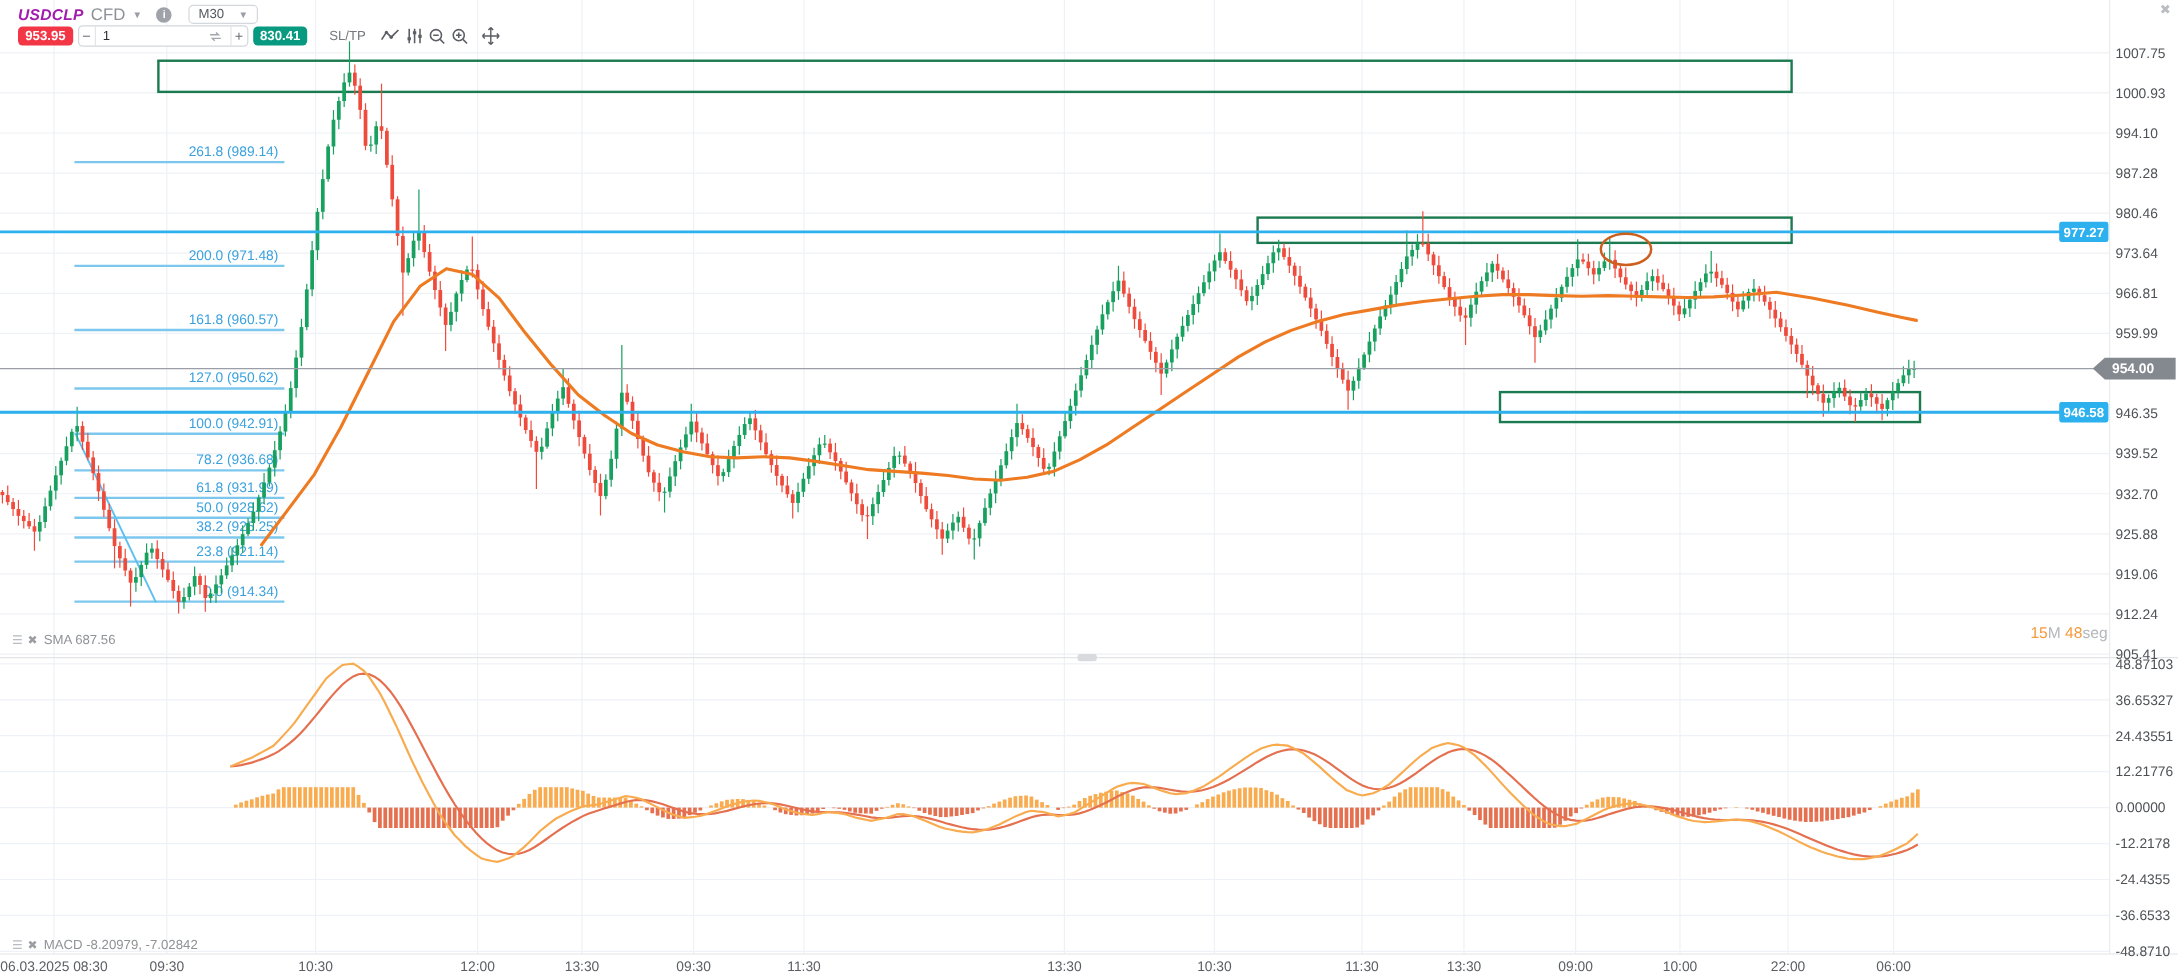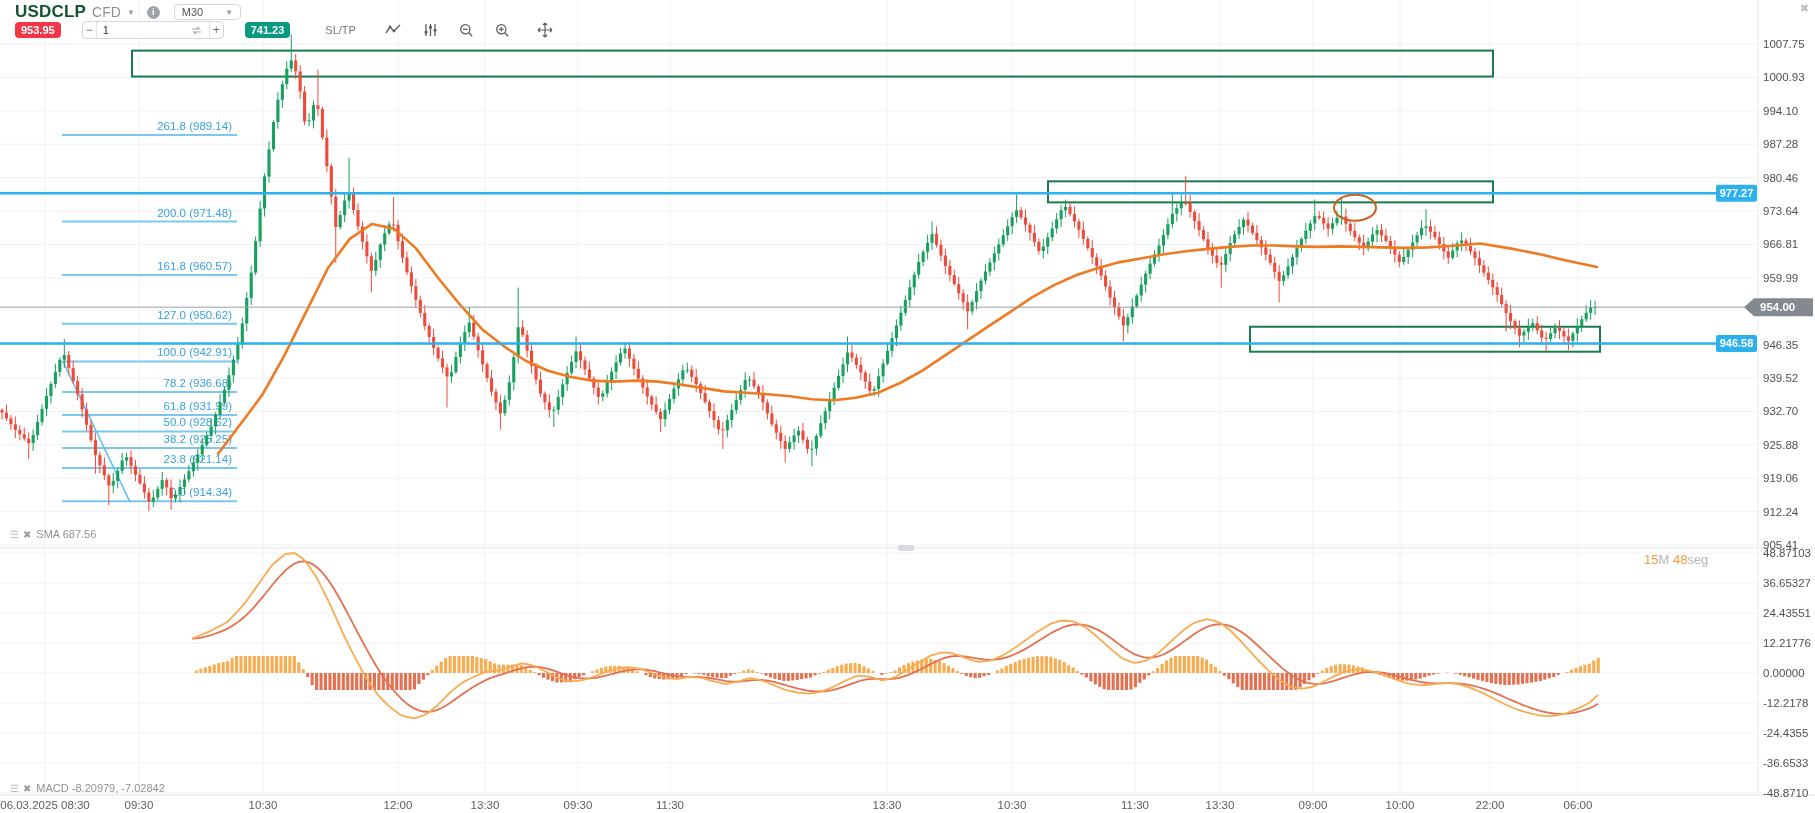--- a/index.html
+++ b/index.html
@@ -1,40 +1,40 @@
 <!DOCTYPE html>
 <html><head>
 <meta charset="utf-8">
 <style>
   html,body{margin:0;padding:0;background:#fff;}
   #app{position:relative;width:1815px;height:813px;background:#fff;overflow:hidden;
        font-family:"Liberation Sans",sans-serif;}
   #chart-svg{position:absolute;left:0;top:0;}
   .toolbar-row1{position:absolute;left:15px;top:3px;height:18px;display:flex;align-items:center;gap:6px;z-index:5;}
-  .toolbar-row2{position:absolute;left:15px;top:21px;height:18px;display:flex;align-items:center;gap:21px;z-index:5;}
-  .sym{font-size:17px;font-weight:bold;color:#14532d;letter-spacing:.2px;}
+  .toolbar-row2{position:absolute;left:15px;top:21px;height:18px;display:flex;align-items:center;gap:4px;z-index:5;}
+  .sym{font-size:13px;font-weight:bold;color:#a21caf;letter-spacing:.2px;font-style:italic;}
   .cfd{font-size:14px;color:#8d9096;font-weight:normal;}
   .caret{font-size:8px;color:#9a9da3;}
   .info-ic{width:13px;height:13px;border-radius:50%;background:#9fa3a9;color:#fff;font-size:9px;font-weight:bold;
            display:flex;align-items:center;justify-content:center;margin-left:6px;}
   .tfbox{border:1px solid #d4d7db;border-radius:4px;padding:1px 7px;font-size:11px;color:#55585e;
-         display:flex;align-items:center;gap:22px;margin-left:8px;background:#fff;}
+         display:flex;align-items:center;gap:12px;margin-left:8px;background:#fff;}
   .px-btn{border-radius:4px;color:#fff;font-size:11px;font-weight:bold;padding:2px 6px;}
   .px-bid{background:#f23645;}
   .px-ask{background:#089981;}
   .qty-group{display:flex;align-items:stretch;border:1px solid #d4d7db;border-radius:4px;background:#fff;height:16px;}
   .qty-btn{width:13px;display:flex;align-items:center;justify-content:center;font-size:12px;color:#6b6e74;}
   .qty-mid{width:100px;display:flex;align-items:center;font-size:11px;color:#2a2d32;
            border-left:1px solid #e3e5e8;border-right:1px solid #e3e5e8;padding:0 6px;justify-content:space-between;}
   .sltp{font-size:11px;color:#75787e;margin-left:14px;}
   .tool-ic{color:#5b5e64;display:flex;align-items:center;}
   .legend{position:absolute;display:flex;align-items:center;gap:5px;font-size:11px;color:#8f9296;z-index:4;}
   .legend .grip{color:#b9bcc0;font-size:10px;letter-spacing:-1px;}
   .legend .x{color:#9a9da2;font-size:10px;}
-  #countdown{position:absolute;left:1644px;top:520px;font-size:13px;z-index:4;margin-top:32px;}
+  #countdown{position:absolute;left:1692px;top:520px;font-size:13px;z-index:4;}
   #countdown .num{color:#f59a3d;}
   #countdown .unit{color:#b4b7bb;}
   #close-x{position:absolute;right:6px;top:2px;color:#b9bcc0;font-size:11px;z-index:6;}
 </style>
 </head>
 <body>
 
 <div id="app">
   <svg id="chart-svg" width="1815" height="813">
       <g>
@@ -1222,21 +1222,21 @@
     <span class="qty-group">
       <span class="qty-btn">−</span>
       <span class="qty-mid">
         <span>1</span>
         <svg width="13" height="11" viewBox="0 0 13 11">
           <path d="M2 4 h7 l-2 -2 M11 7 h-7 l2 2" stroke="#a3a6ab" stroke-width="1.2" fill="none"></path>
         </svg>
       </span>
       <span class="qty-btn">+</span>
     </span>
-    <span class="px-btn px-ask">741.23</span>
+    <span class="px-btn px-ask">830.41</span>
     <span class="sltp">SL/TP</span>
     <span class="tool-ic" style="margin-left:8px;">
       <svg width="17" height="14" viewBox="0 0 17 14">
           <path d="M1 10 L5 4 L9 8 L15 2" stroke="#5b5e64" stroke-width="1.4" fill="none"></path>
           <circle cx="5" cy="4" r="1.4" fill="#5b5e64"></circle>
           <circle cx="9" cy="8" r="1.4" fill="#5b5e64"></circle>
         </svg>
     </span>
     <span class="tool-ic">
       <svg width="15" height="14" viewBox="0 0 15 14">

